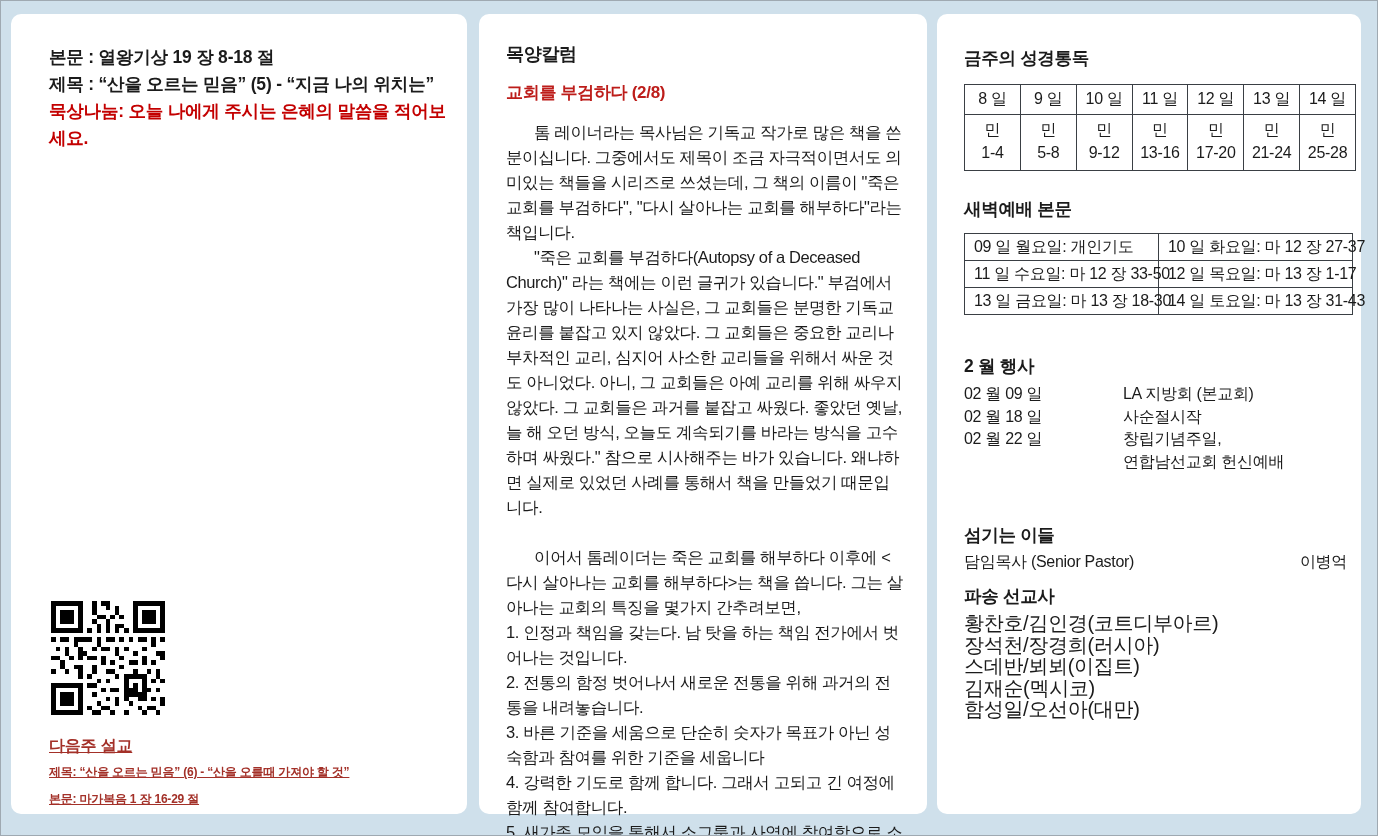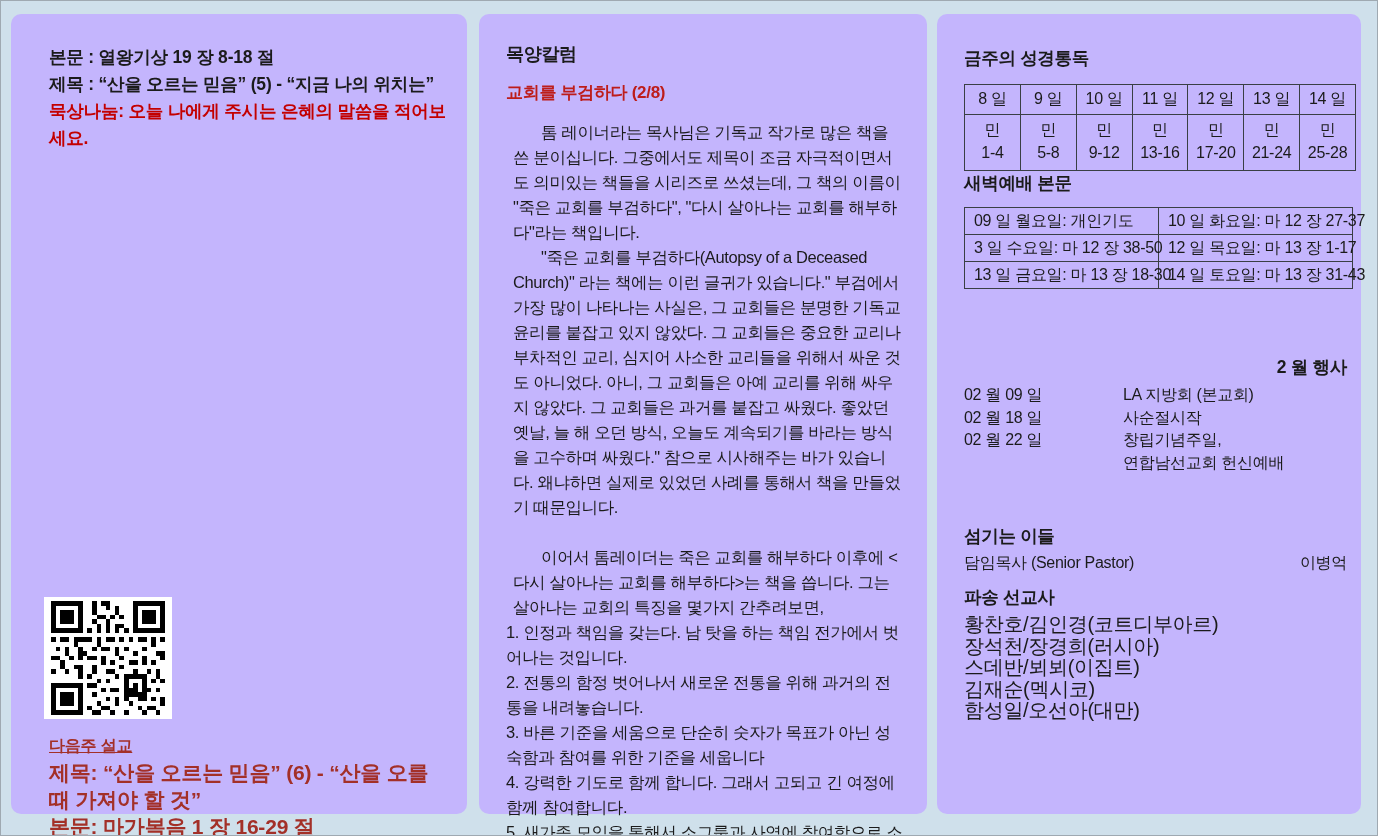--- a/index.html
+++ b/index.html
@@ -9,68 +9,68 @@
     background:#cfe0eb;
     border:1px solid #9fa9b1;
     font-family:"Liberation Sans","DejaVu Sans",sans-serif;
     color:#1b1b1b;
     overflow:hidden;
   }
   .panel {
     position:absolute;
     top:13px;
     height:800px;
-    background:#c4b5fd;
+    background:#ffffff;
     border-radius:10px;
   }
   #panel-left   { left:10px;  width:456px; }
   #panel-center { left:478px; width:448px; }
   #panel-right  { left:936px; width:424px; }
 
   
   .sermon-block { position:absolute; left:38px; top:30px; right:20px; }
   .sermon-block .line { font-size:17.5px; font-weight:bold; line-height:27px; letter-spacing:-0.2px; }
   .sermon-block .red { color:#c30000; }
 
   .qr-box {
     position:absolute; left:33px; top:583px;
     width:128px; height:122px; background:#ffffff;
     display:flex; align-items:center; justify-content:center;
   }
   .qr-box svg { width:114px; height:114px; }
 
   .nextweek { position:absolute; left:38px; top:718px; right:20px; color:#a33028; font-weight:bold; }
-  .nextweek div { font-size:21px; line-height:27px; letter-spacing:-0.2px; }
+  .nextweek div { font-size:12px; line-height:27px; letter-spacing:-0.2px;text-decoration:underline; }
   .nextweek .nw-heading { text-decoration:underline; font-size:16px; }
 
   
   #panel-center { padding:28px 22px 0 27px; }
   .col-heading { font-size:18px; font-weight:bold; letter-spacing:-0.3px; }
   .article-title { margin-top:15px; font-size:17px; font-weight:bold; color:#bd1d1a; letter-spacing:-0.3px; }
   .article-body { margin-top:16px; font-size:16.5px; line-height:25px; letter-spacing:-0.4px; }
-  .article-body p.indent { text-indent:1.7em;margin-left:7px; }
+  .article-body p.indent { text-indent:1.7em; }
   .article-body .gap { height:25px; }
 
   
   #panel-right { padding:32px 14px 16px 27px; }
   .r-heading { font-size:17.5px; font-weight:bold; letter-spacing:-0.3px; }
 
   table { border-collapse:collapse; }
   td { border:1px solid #3a3f44; font-size:16px; letter-spacing:-0.3px; }
 
   .reading-table { margin-top:14px; width:392px; table-layout:fixed; }
   .reading-table td { text-align:center; }
   .reading-table .day-row td { height:30px; }
   .reading-table .book-row td { height:55px; padding:3px 0 6px; line-height:23px; }
 
-  .h-dawn { }
+  .h-dawn { margin-top:26px; }
   .dawn-table { margin-top:12px; width:389px; table-layout:fixed; }
   .dawn-table td { height:27px; padding:0 9px; white-space:nowrap; }
 
-  .h-events { margin-top:66px;text-align:right; }
+  .h-events { margin-top:39px; }
   .events { margin-top:5px; font-size:16px; line-height:22.5px; letter-spacing:-0.3px; }
   .event-row { display:flex;gap:44px; }
   .event-date { width:115px; flex:0 0 115px; }
 
   .h-servants { margin-top:50px; }
   .servant-row { display:flex; margin-top:4px; font-size:16px; letter-spacing:-0.3px; line-height:22px;justify-content:space-between; }
   .servant-role { width:235px; flex:0 0 235px; }
 
   .h-missionaries { margin-top:11px; }
   .missionary-list { margin-top:5px; font-size:20px; line-height:21.5px; letter-spacing:-0.3px; }
@@ -196,21 +196,21 @@
 
   <div class="r-heading h-dawn">새벽예배 본문</div>
 
   <table class="dawn-table">
     <tbody>
       <tr>
         <td>09 일 월요일: 개인기도</td>
         <td>10 일 화요일: 마 12 장 27-37</td>
       </tr>
       <tr>
-        <td>3 일 수요일: 마 12 장 38-50</td>
+        <td>11 일 수요일: 마 12 장 33-50</td>
         <td>12 일 목요일: 마 13 장 1-17</td>
       </tr>
       <tr>
         <td>13 일 금요일: 마 13 장 18-30</td>
         <td>14 일 토요일: 마 13 장 31-43</td>
       </tr>
     </tbody>
   </table>
 
   <div class="r-heading h-events">2 월 행사</div>

